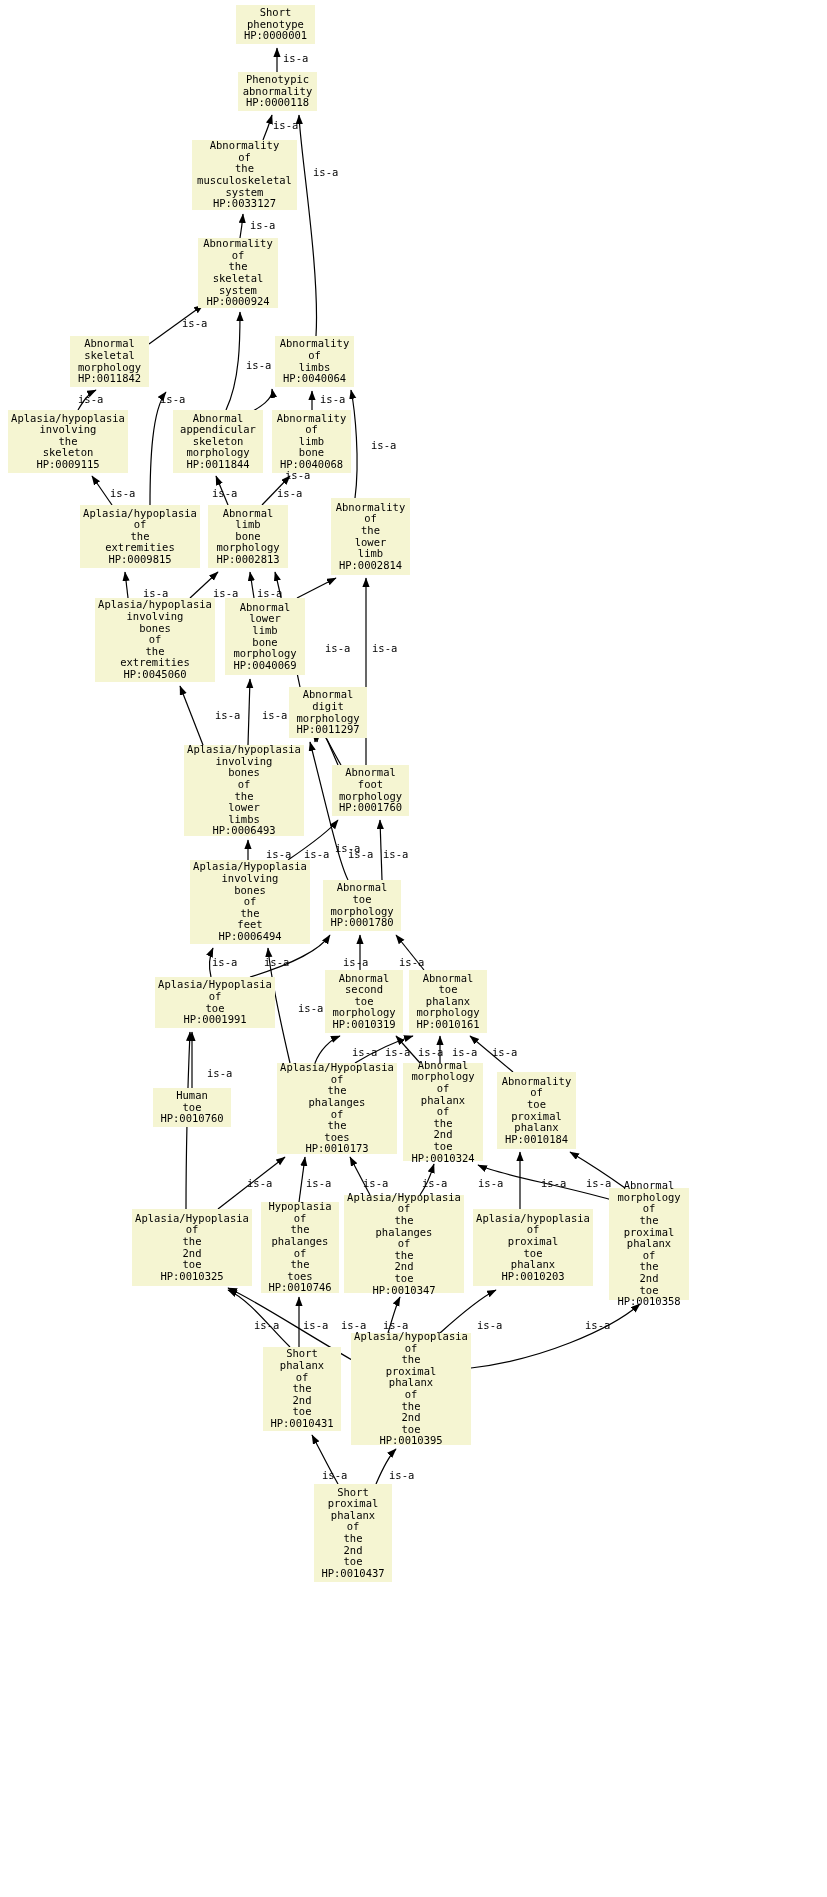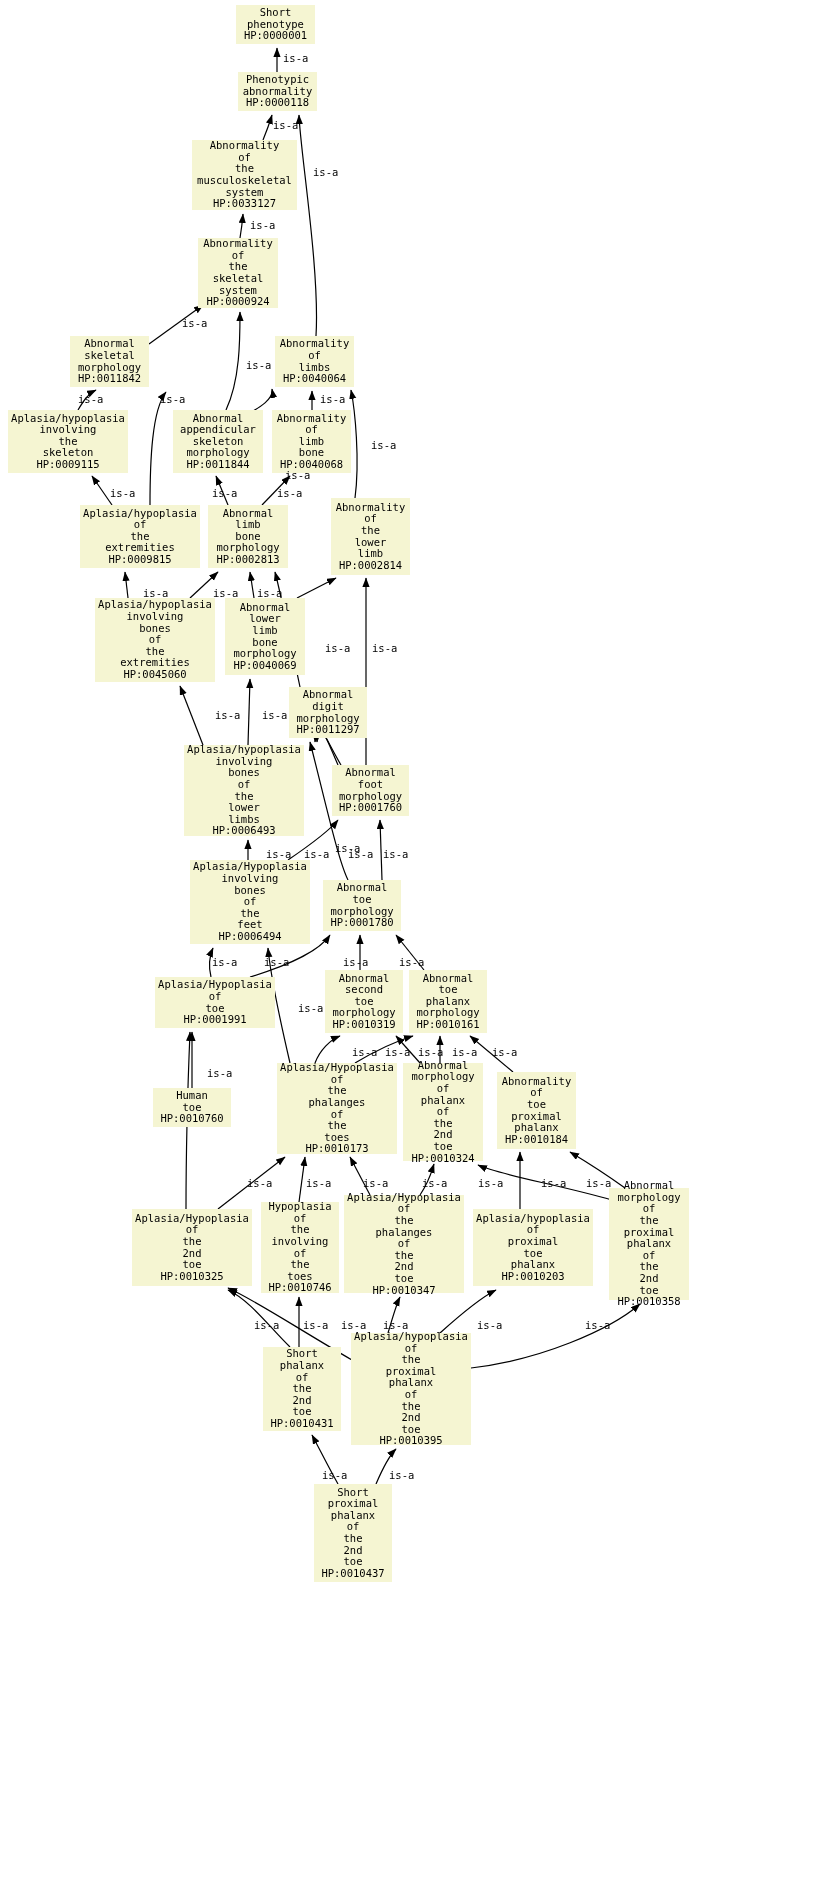--- a/index.html
+++ b/index.html
@@ -312,21 +312,21 @@
 HP:0010184</div>
       <div class="node" style="left: 132px; top: 1209px; width: 120px; height: 77px; background: rgb(245, 245, 210);">Aplasia/Hypoplasia
 of
 the
 2nd
 toe
 HP:0010325</div>
       <div class="node" style="left: 261px; top: 1202px; width: 78px; height: 91px; background: rgb(245, 245, 210);">Hypoplasia
 of
 the
-involving
+phalanges
 of
 the
 toes
 HP:0010746</div>
       <div class="node" style="left: 344px; top: 1195px; width: 120px; height: 98px; background: rgb(245, 245, 210);">Aplasia/Hypoplasia
 of
 the
 phalanges
 of
 the

